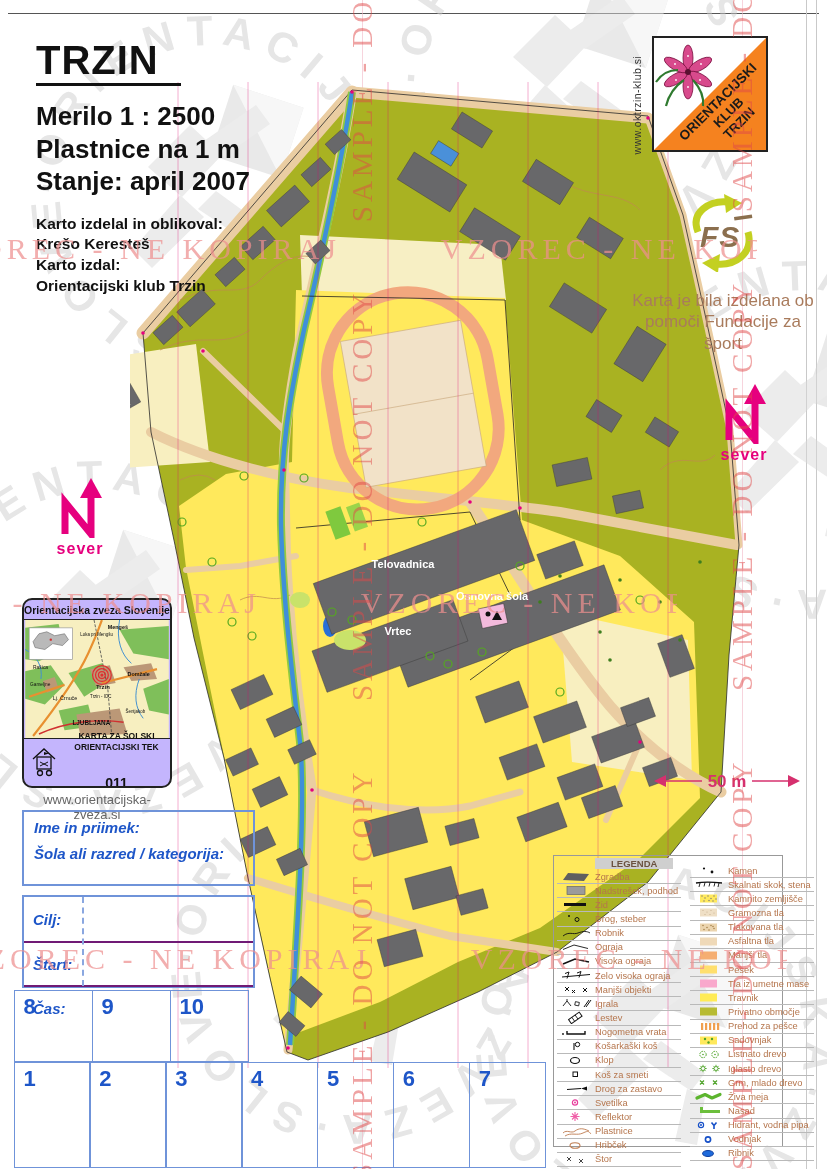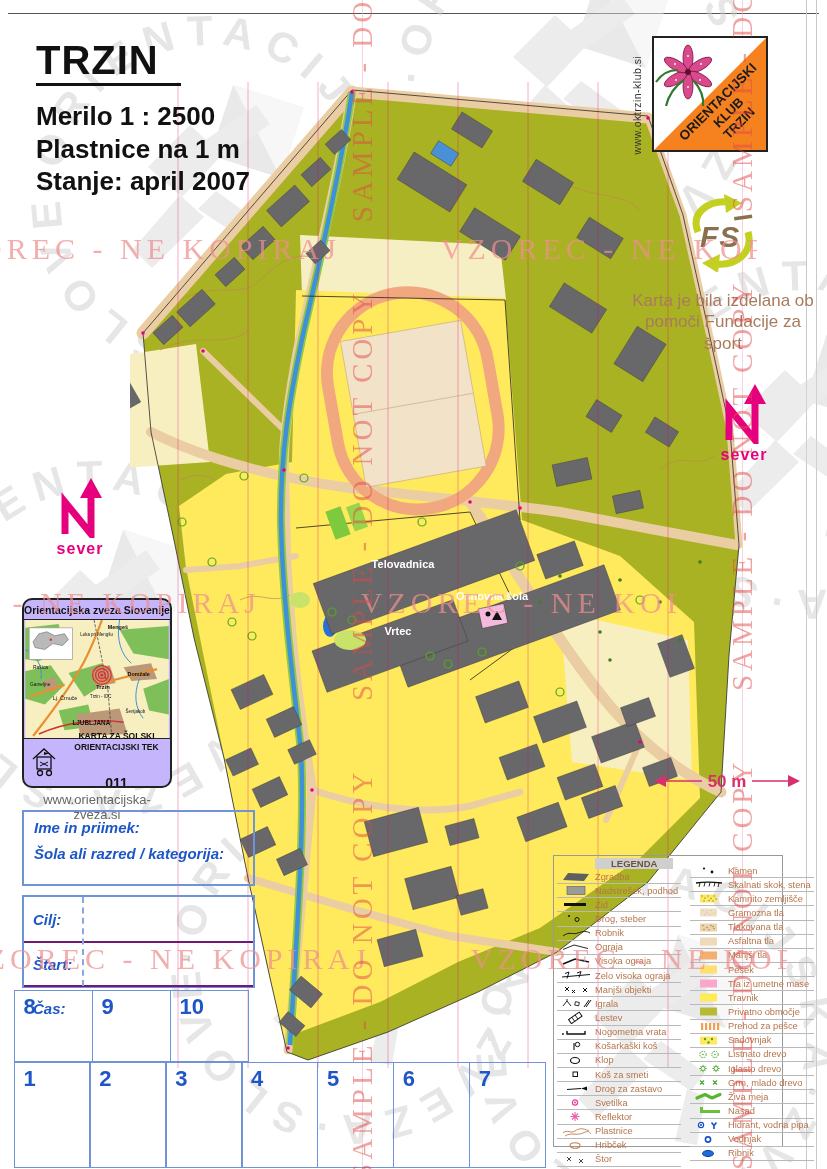--- a/index.html
+++ b/index.html
@@ -118,20 +118,26 @@
 <div class="abs wm-line" style="left:362px;"></div>
 <div class="abs wm-line" style="left:742px;"></div>
 
 <div id="title-block" class="abs">
   <div id="map-title">TRZIN</div>
   <div id="scale-lines">
     <div>Merilo 1 : 2500</div>
     <div>Plastnice na 1 m</div>
     <div>Stanje: april 2007</div>
   </div>
+  <div id="credits">
+      <div>Karto izdelal in oblikoval:</div>
+      <div>Krešo Keresteš</div>
+      <div>Karto izdal:</div>
+      <div>Orientacijski klub Trzin</div>
+    </div>
 </div>
 
 <div id="club-site" class="abs">www.oktrzin-klub.si</div>
 <svg id="club-logo" class="abs" width="116" height="116">
   <rect x="1" y="1" width="114" height="114" fill="#fff" stroke="#222" stroke-width="2"></rect>
   <polygon points="2,114 114,2 114,114" fill="#f5821f"></polygon>
   <g transform="translate(36,36)">
     <g fill="#d84a8c" stroke="#7a1040" stroke-width="0.8">
       <ellipse cx="0" cy="-14" rx="5" ry="13"></ellipse>
       <ellipse cx="0" cy="-14" rx="5" ry="13" transform="rotate(60)"></ellipse>

